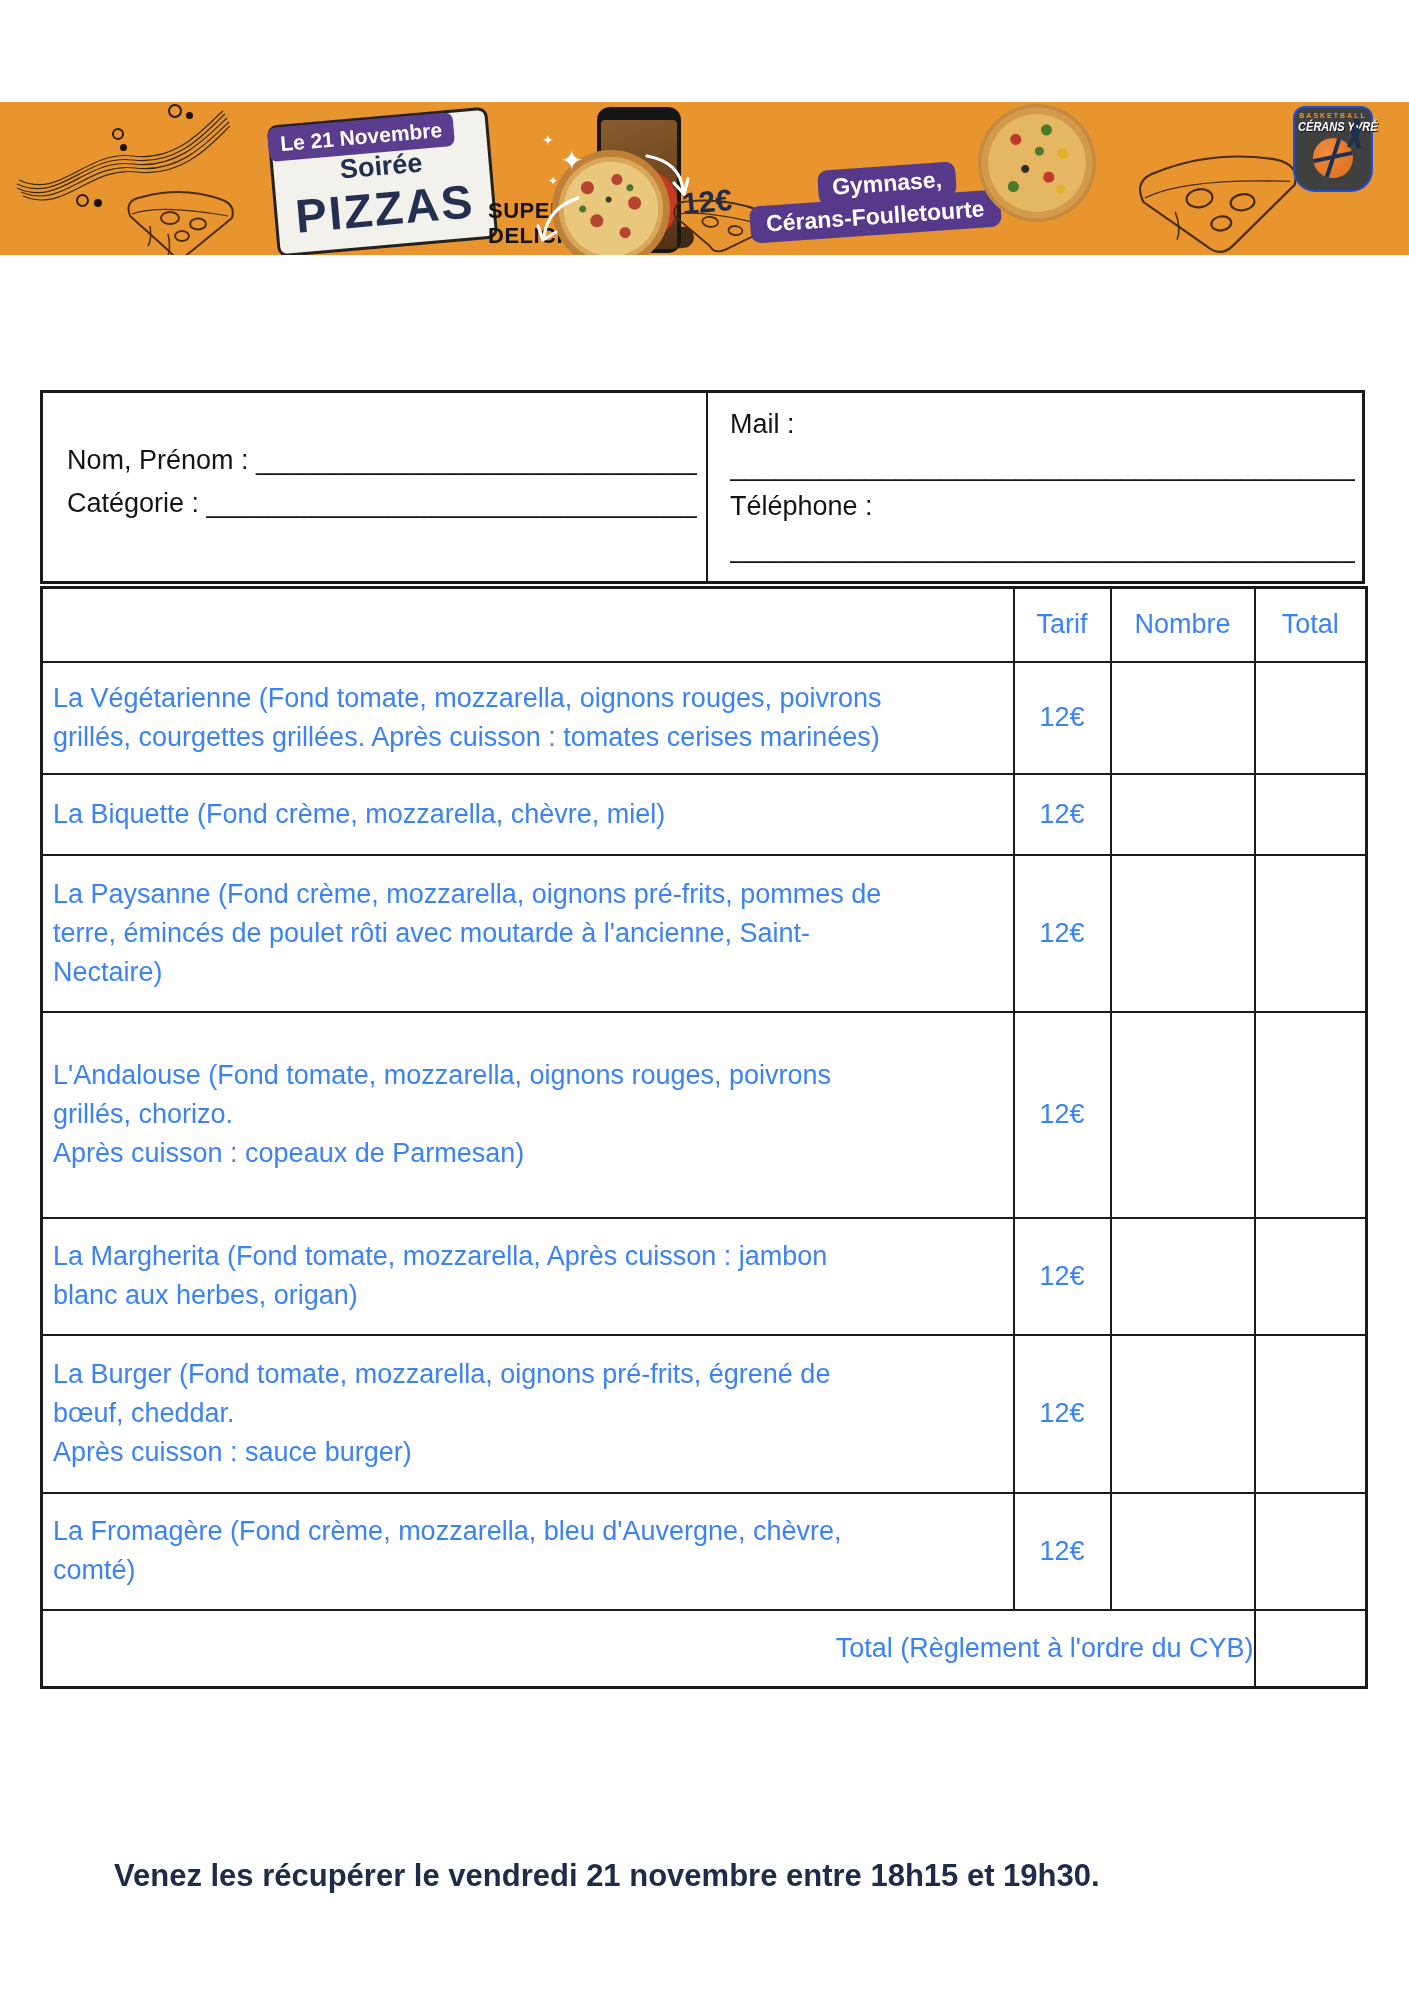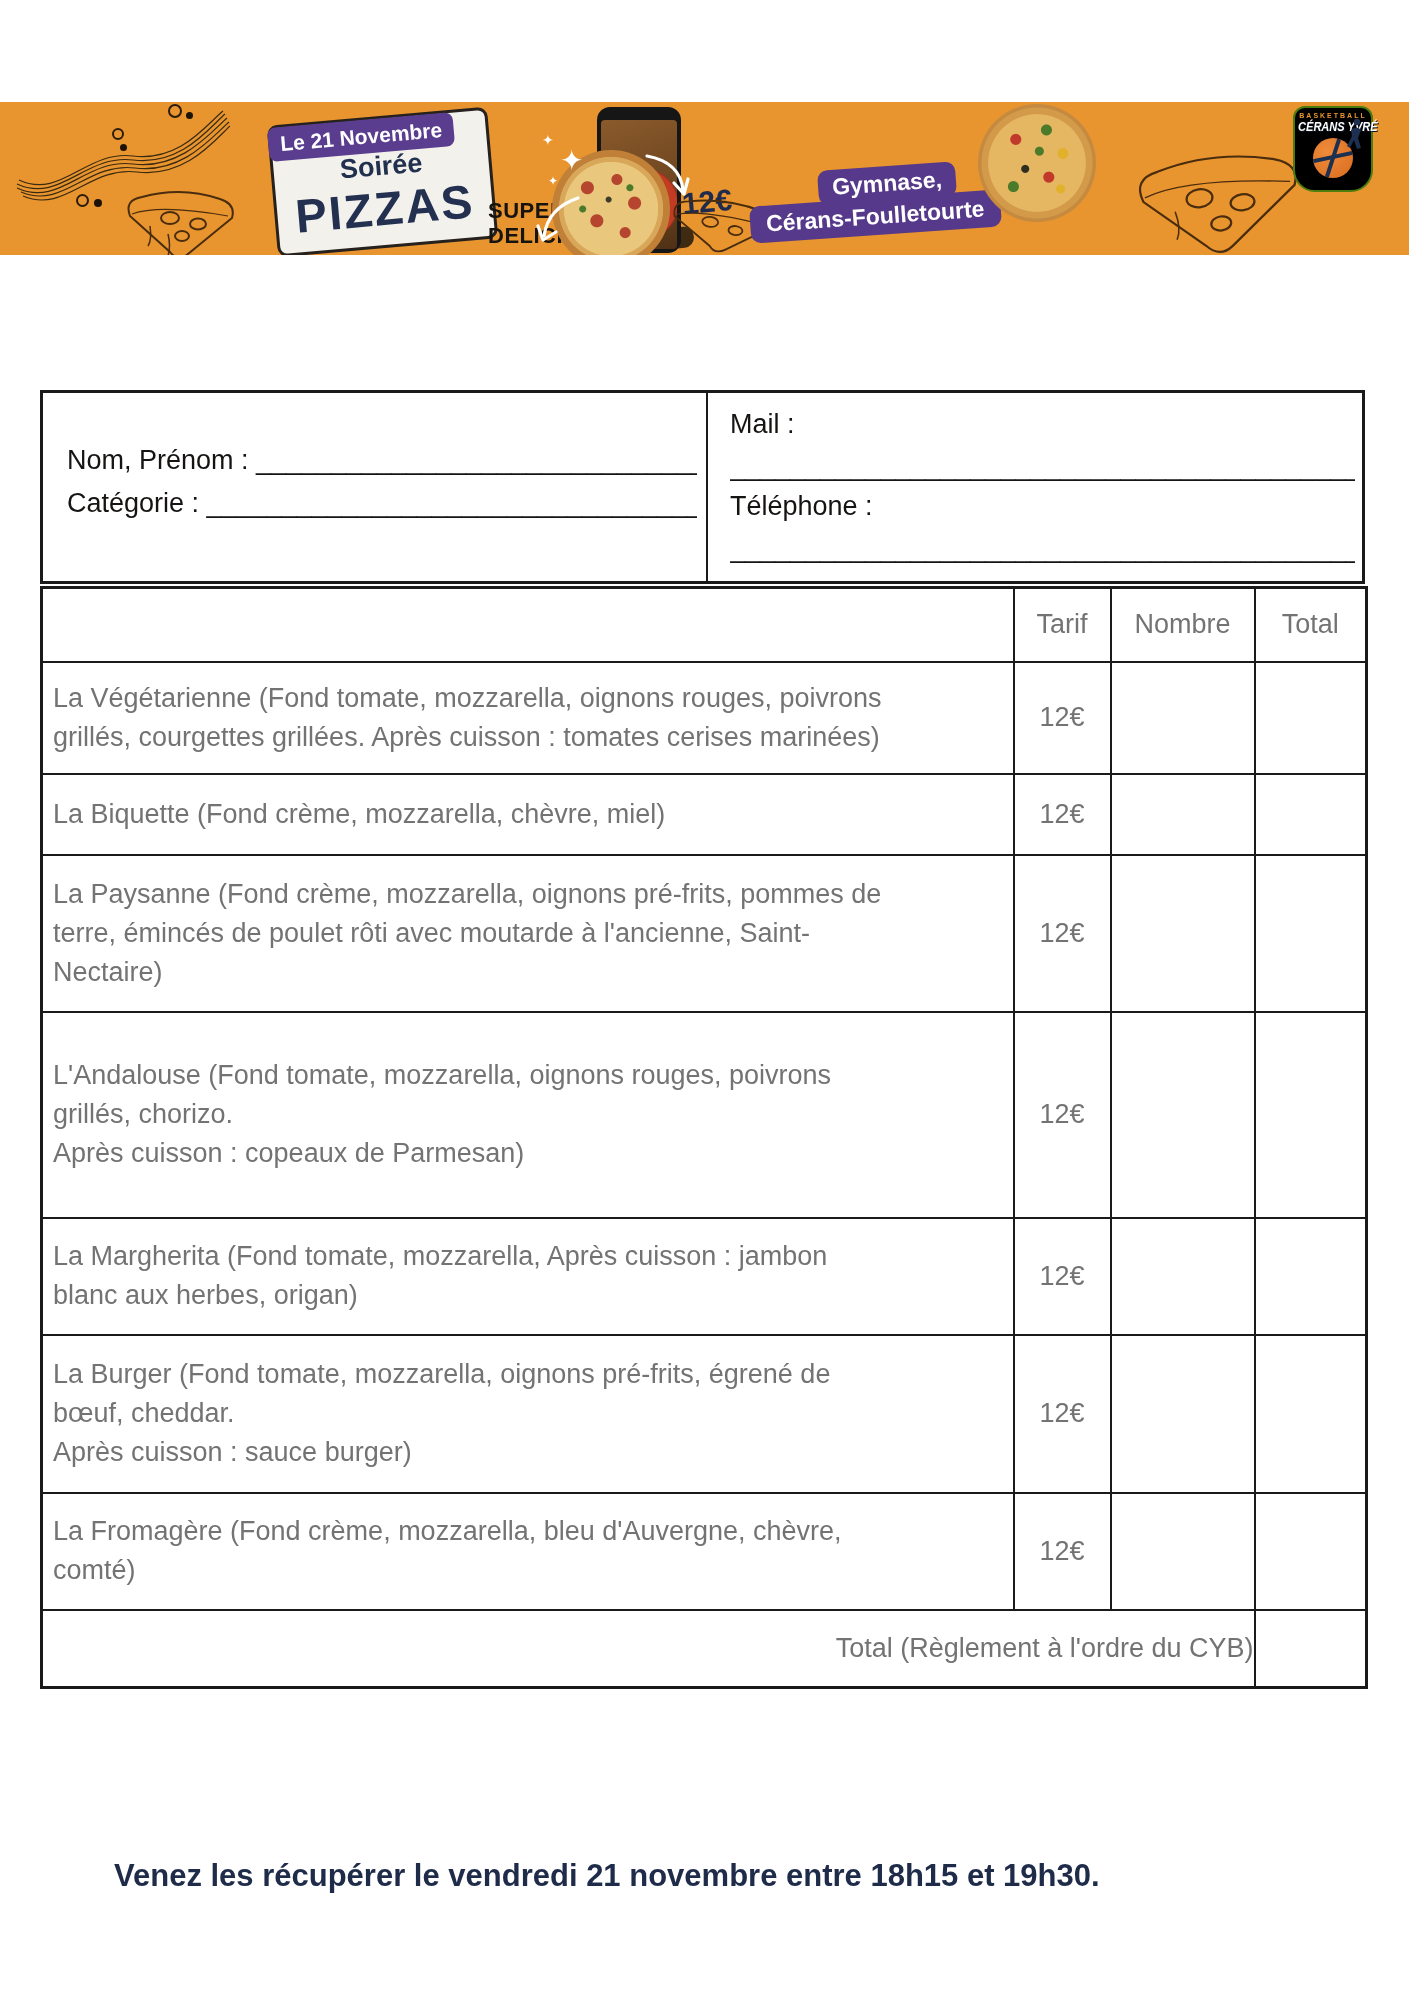--- a/index.html
+++ b/index.html
@@ -66,21 +66,21 @@
   .sparkle { position:absolute; color:#ffffff; }
   .price-tag { position:absolute; left:682px; top:83px; color:#1f2b4c;
     font-size:30px; font-weight:900; transform:rotate(-5deg); }
 
   .venue-chip { position:absolute; background:#56398a; color:#fff; font-weight:700;
     border-radius:10px; white-space:nowrap; transform:rotate(-4deg); }
   .venue-1 { left:818px; top:64px; font-size:23px; padding:4px 14px; }
   .venue-2 { left:750px; top:96px; font-size:23px; padding:5px 16px; }
 
   .club-logo { position:absolute; left:1293px; top:4px; width:80px; height:86px;
-    background:#000000; border:2px solid #4d7c0f; border-radius:12px 12px 22px 22px; text-align:center; }
+    background:#404040; border:2px solid #1d4ed8; border-radius:12px 12px 22px 22px; text-align:center; }
   .logo-top { font-size:7px; letter-spacing:2px; color:#e8952f; font-weight:700; margin-top:4px; }
   .logo-name { font-size:12px; font-weight:900; font-style:italic; color:#ffffff; white-space:nowrap;
     transform:scaleX(0.92); text-shadow:1px 1px 0 #0c1526; margin-top:1px; }
   .logo-ball { position:relative; width:40px; height:40px; margin:4px auto 0;
     background:radial-gradient(circle at 35% 35%, #ef8b3a, #d96c1f); border-radius:50%; overflow:hidden; }
   .logo-ball:before { content:""; position:absolute; left:18px; top:-4px; width:4px; height:48px; background:#1d3050; transform:rotate(18deg); }
   .logo-ball:after { content:""; position:absolute; left:-6px; top:17px; width:52px; height:4px; background:#1d3050; transform:rotate(-12deg); }
   .player { position:absolute; right:6px; top:10px; z-index:2; }
 
   
@@ -97,21 +97,21 @@
   .fl-cat  { left:24px; top:95px; width:630px; }
   .fr-mail-label  { left:20px; top:16px;text-align:center; }
   .fr-mail-line   { left:20px; top:58px; width:625px; }
   .fr-phone-label { left:20px; top:98px; }
   .fr-phone-line  { left:20px; top:140px; width:625px; }
 
   
   table.order { position:absolute; left:40px; top:586px; width:1325px;
     border-collapse:collapse; table-layout:fixed; border:3px solid #1a1a1a; }
   table.order td, table.order th { border:2px solid #1a1a1a; vertical-align:middle;
-    font-size:27px; color:#737373; font-weight:normal; }
+    font-size:27px; color:#3b82f6; font-weight:normal; }
   td.desc { white-space:pre-line; line-height:39px; padding:0 10px; }
   th.hcell { text-align:center; }
   td.tarif { text-align:center; }
   td.total-label { text-align:right; }
 
   
   .footer-line { position:absolute; left:66px; color:#1e2b49; font-size:31px; font-weight:800; white-space:nowrap; }
   .f1 { top:1820px; }
   .f2 { top:1858px;margin-left:48px; }
 </style>

